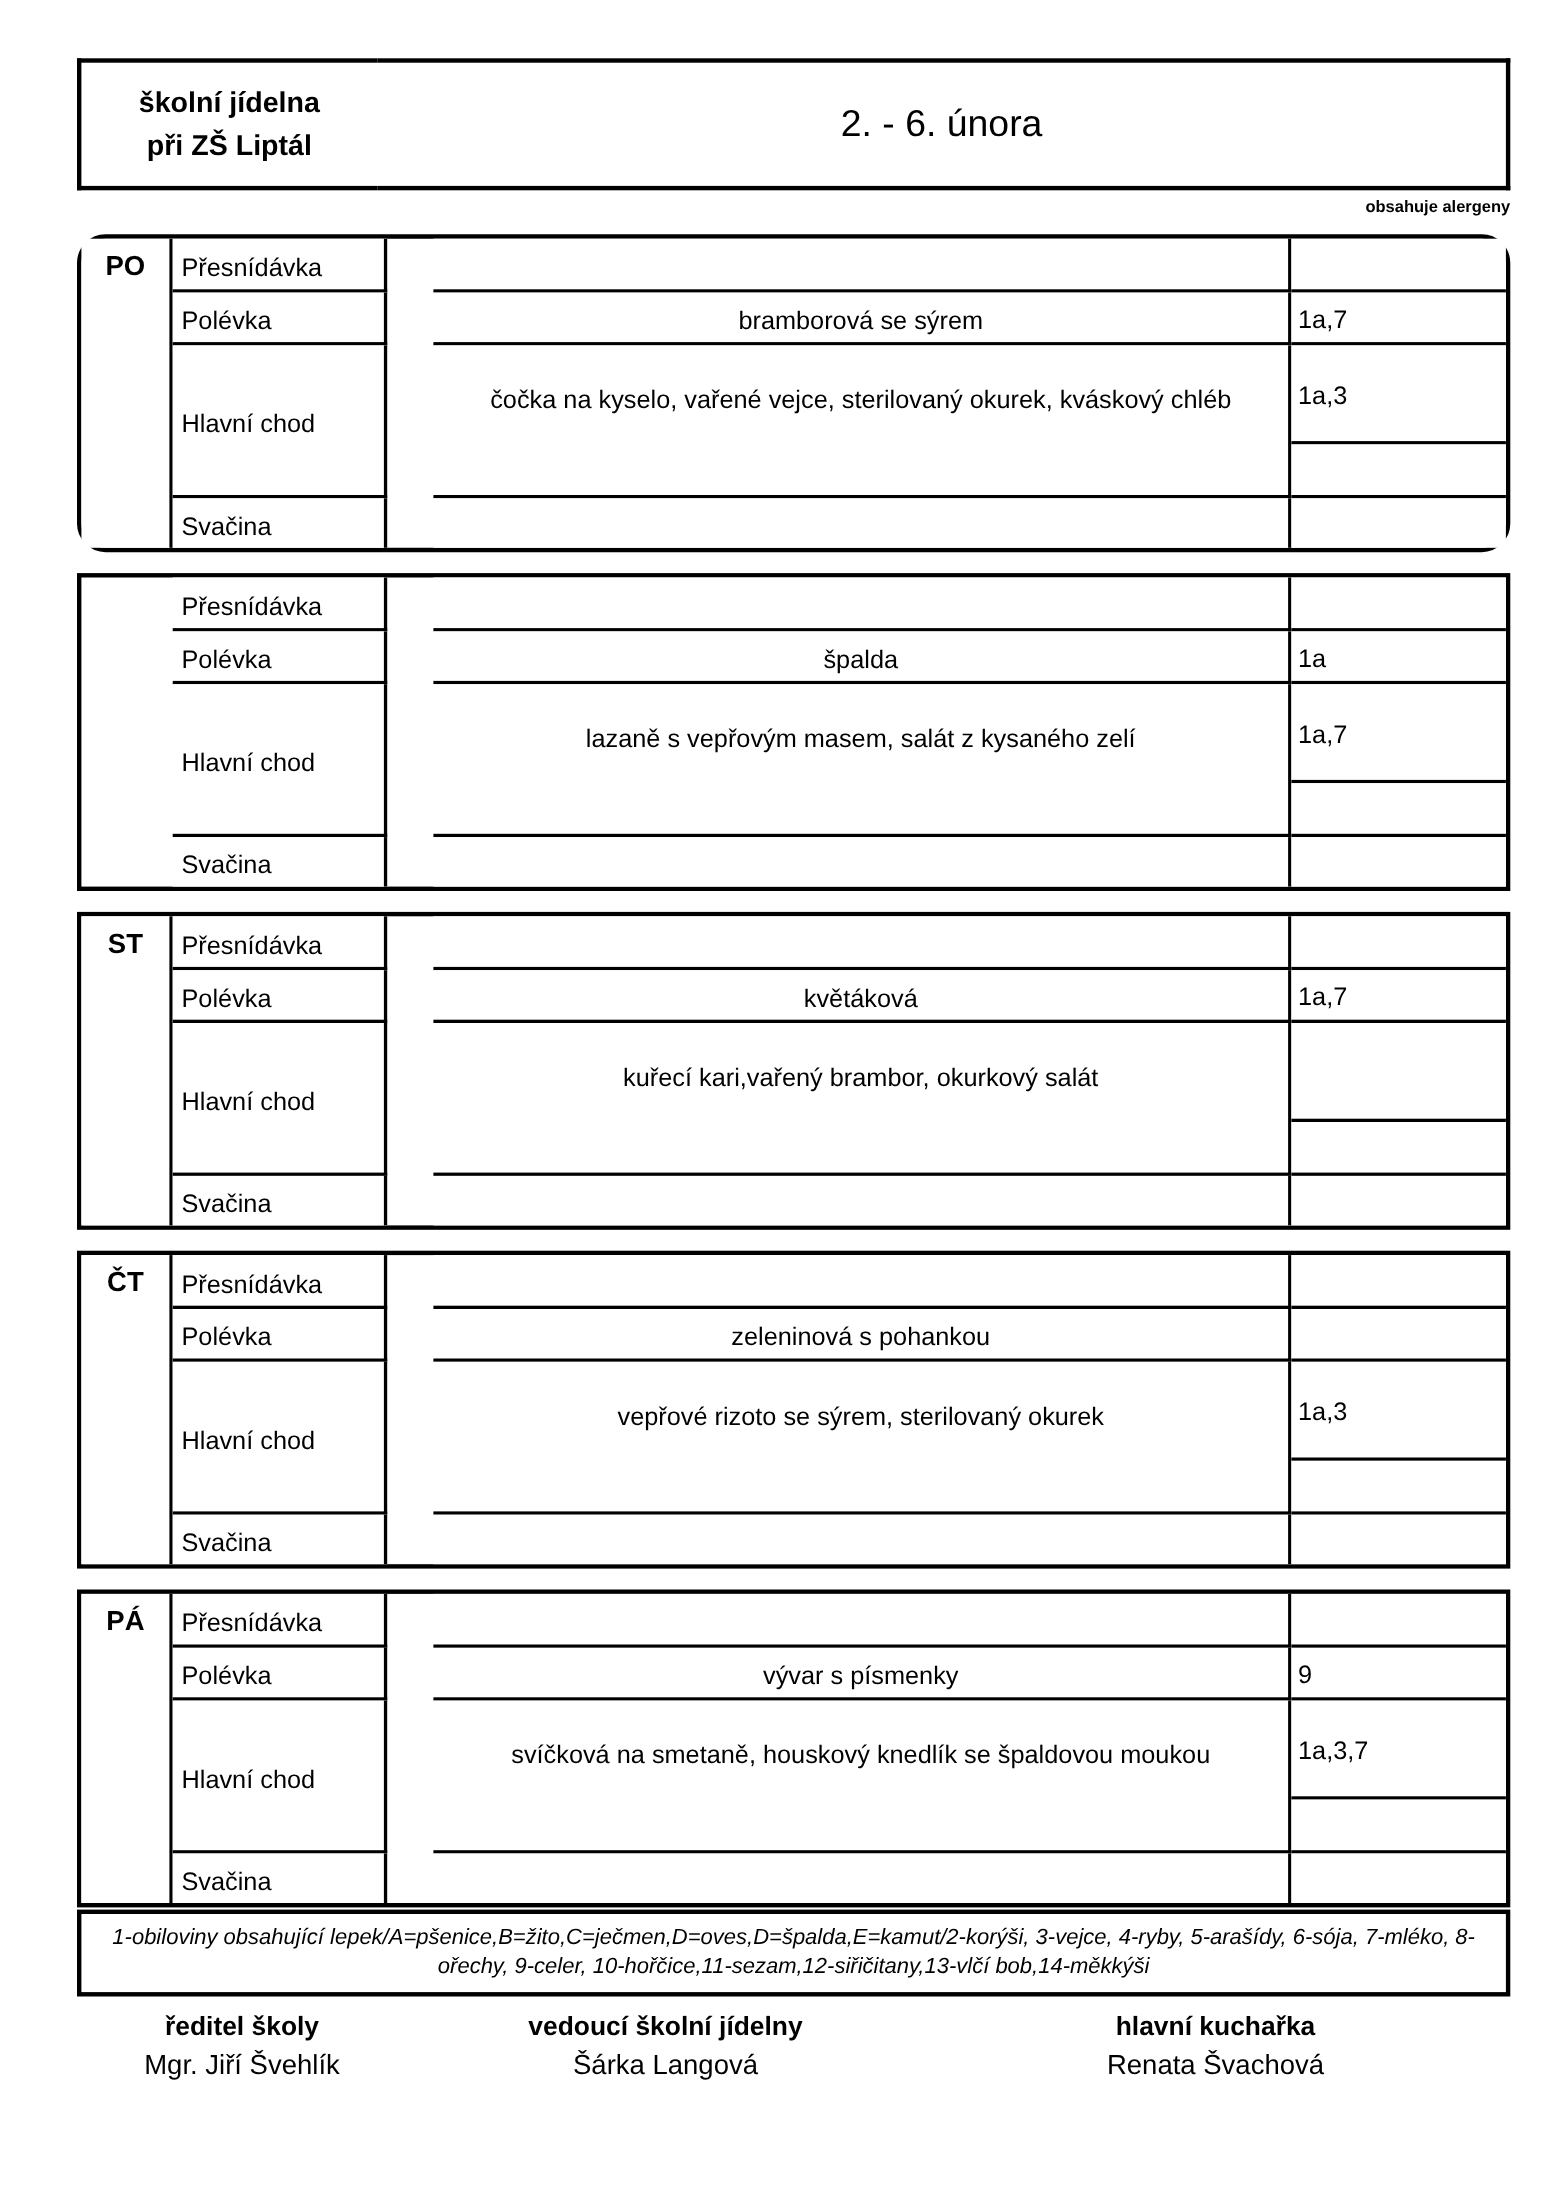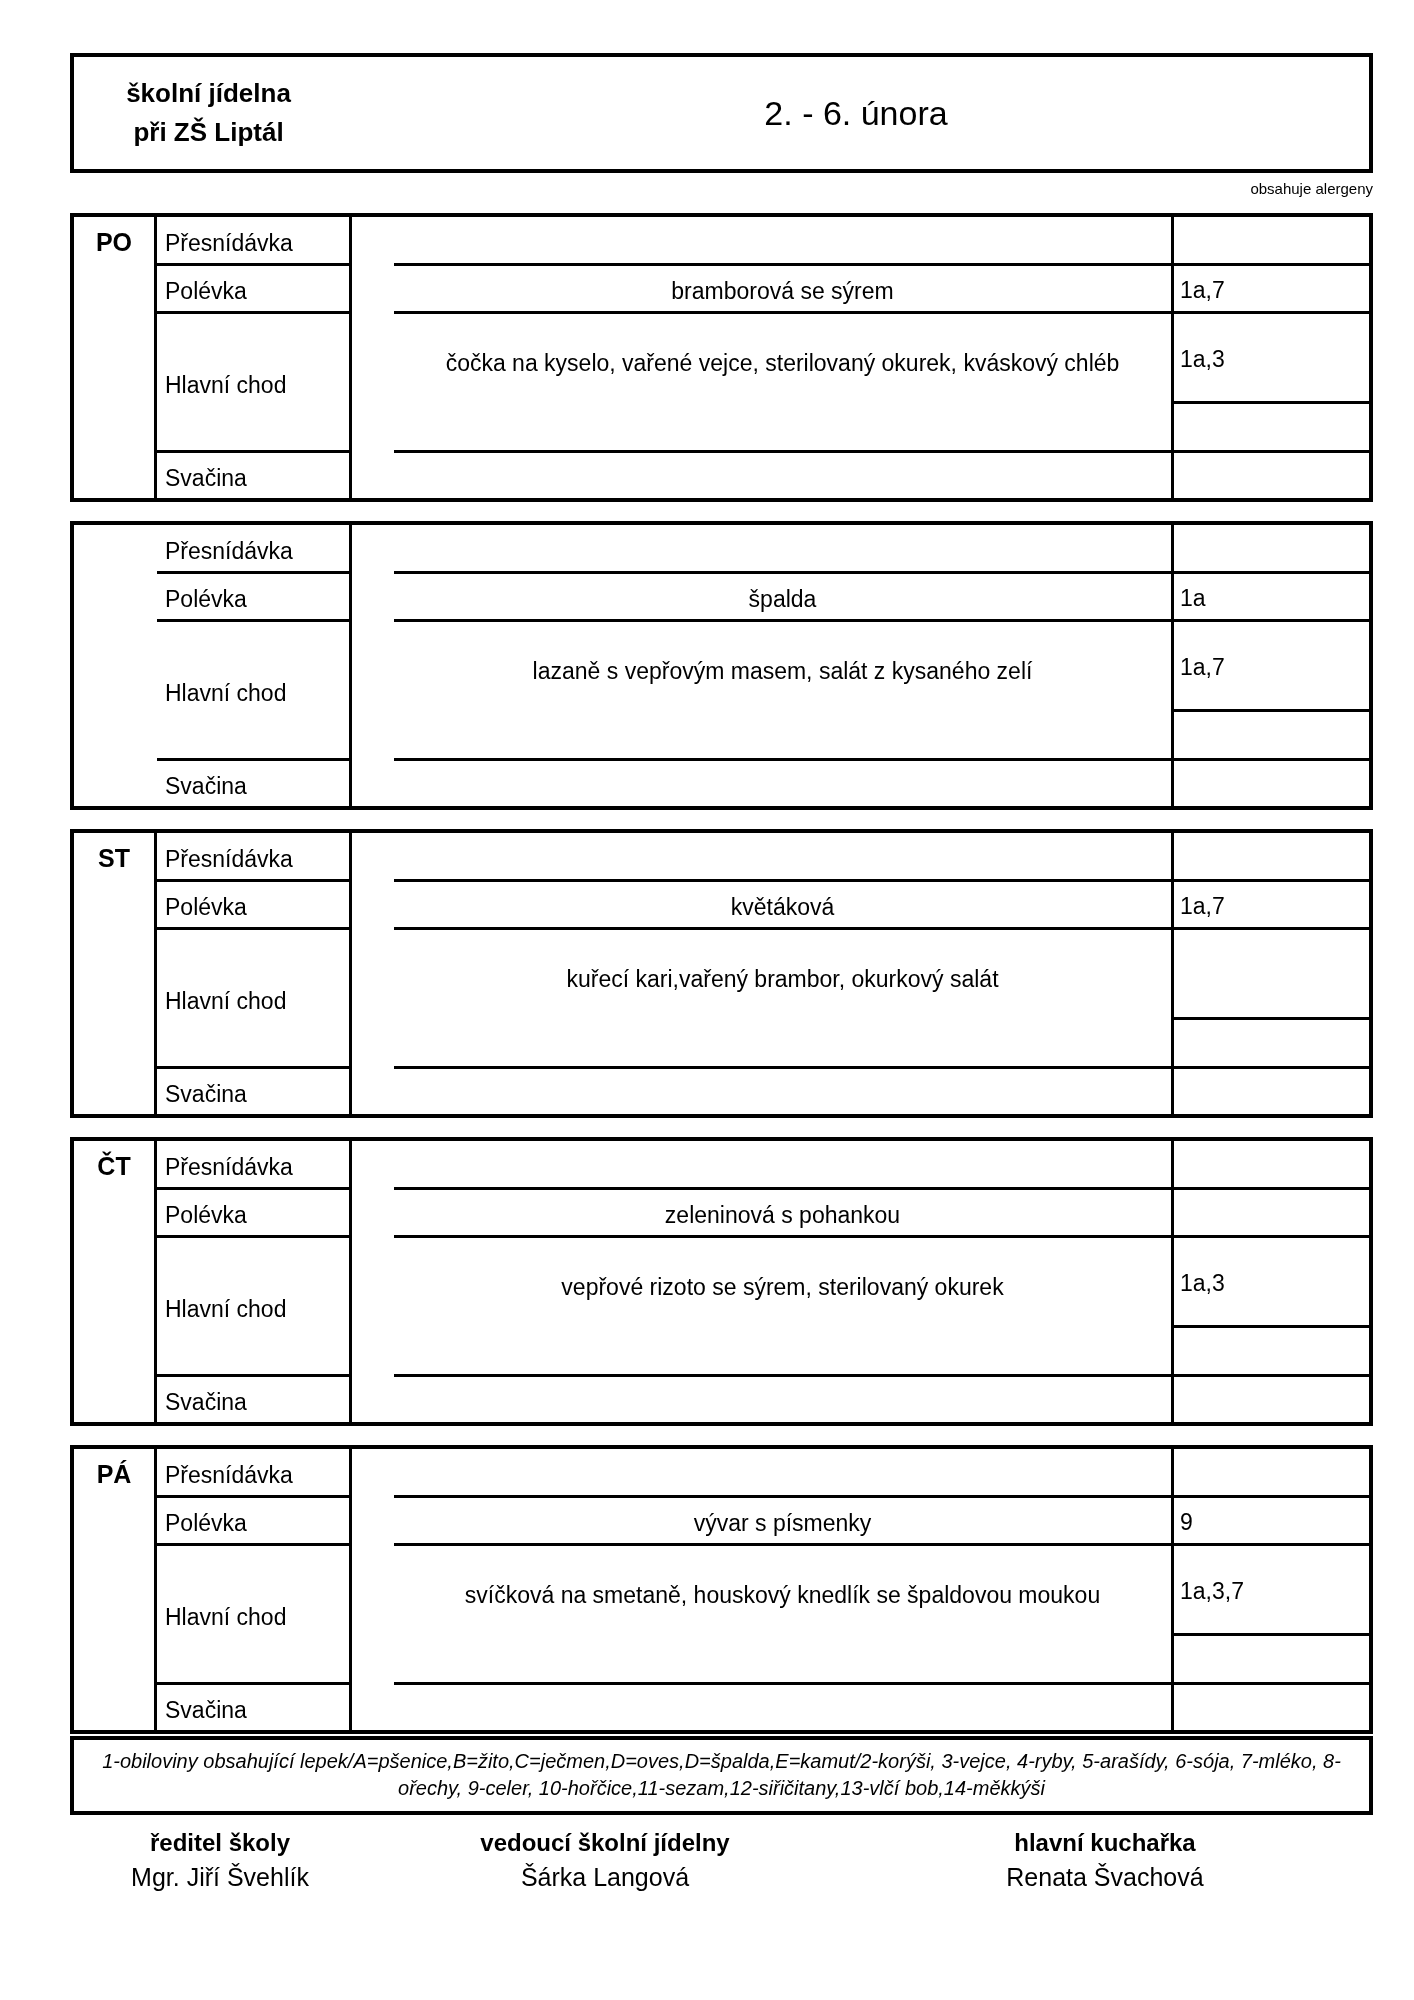--- a/index.html
+++ b/index.html
@@ -29,34 +29,34 @@
   }
   .hdr-title span{ display:inline-block; transform:scaleY(1.12); }
   .hdr-week {
     flex:1; height:120px;
     border:4px solid #000; border-left:none;
     display:flex; justify-content:center; align-items:center;
     font-size:34px;
   }
   .allergen-note {
     margin-top:7px; text-align:right;
-    font-size:15px; font-weight:normal; height:18px;
+    font-size:15px; font-weight:bold; height:18px;
   }
 
   
   .day-table {
     margin-top:16px;
     width:1303px; height:289px;
     border:4px solid #000;
     display:grid;
     grid-template-columns:83px 195px 822px 1fr;
     grid-template-rows:49px 48px 90px 49px 1fr;
     margin-bottom:19px;
   }
-  .day-table.first { margin-top:15px; }
+  .day-table.first { margin-top:15px;border-radius:26px; }
   .day-table.last { margin-bottom:0; }
   .cell { background:#fff; }
   .bb { border-bottom:3px solid #000; }
   .br { border-right:3px solid #000; }
   .day-cell {
     grid-row:1 / 6; grid-column:1;
     border-right:3px solid #000;
     display:flex; justify-content:center; align-items:flex-start;
     padding-top:11px;
     font-weight:bold; font-size:25px;

